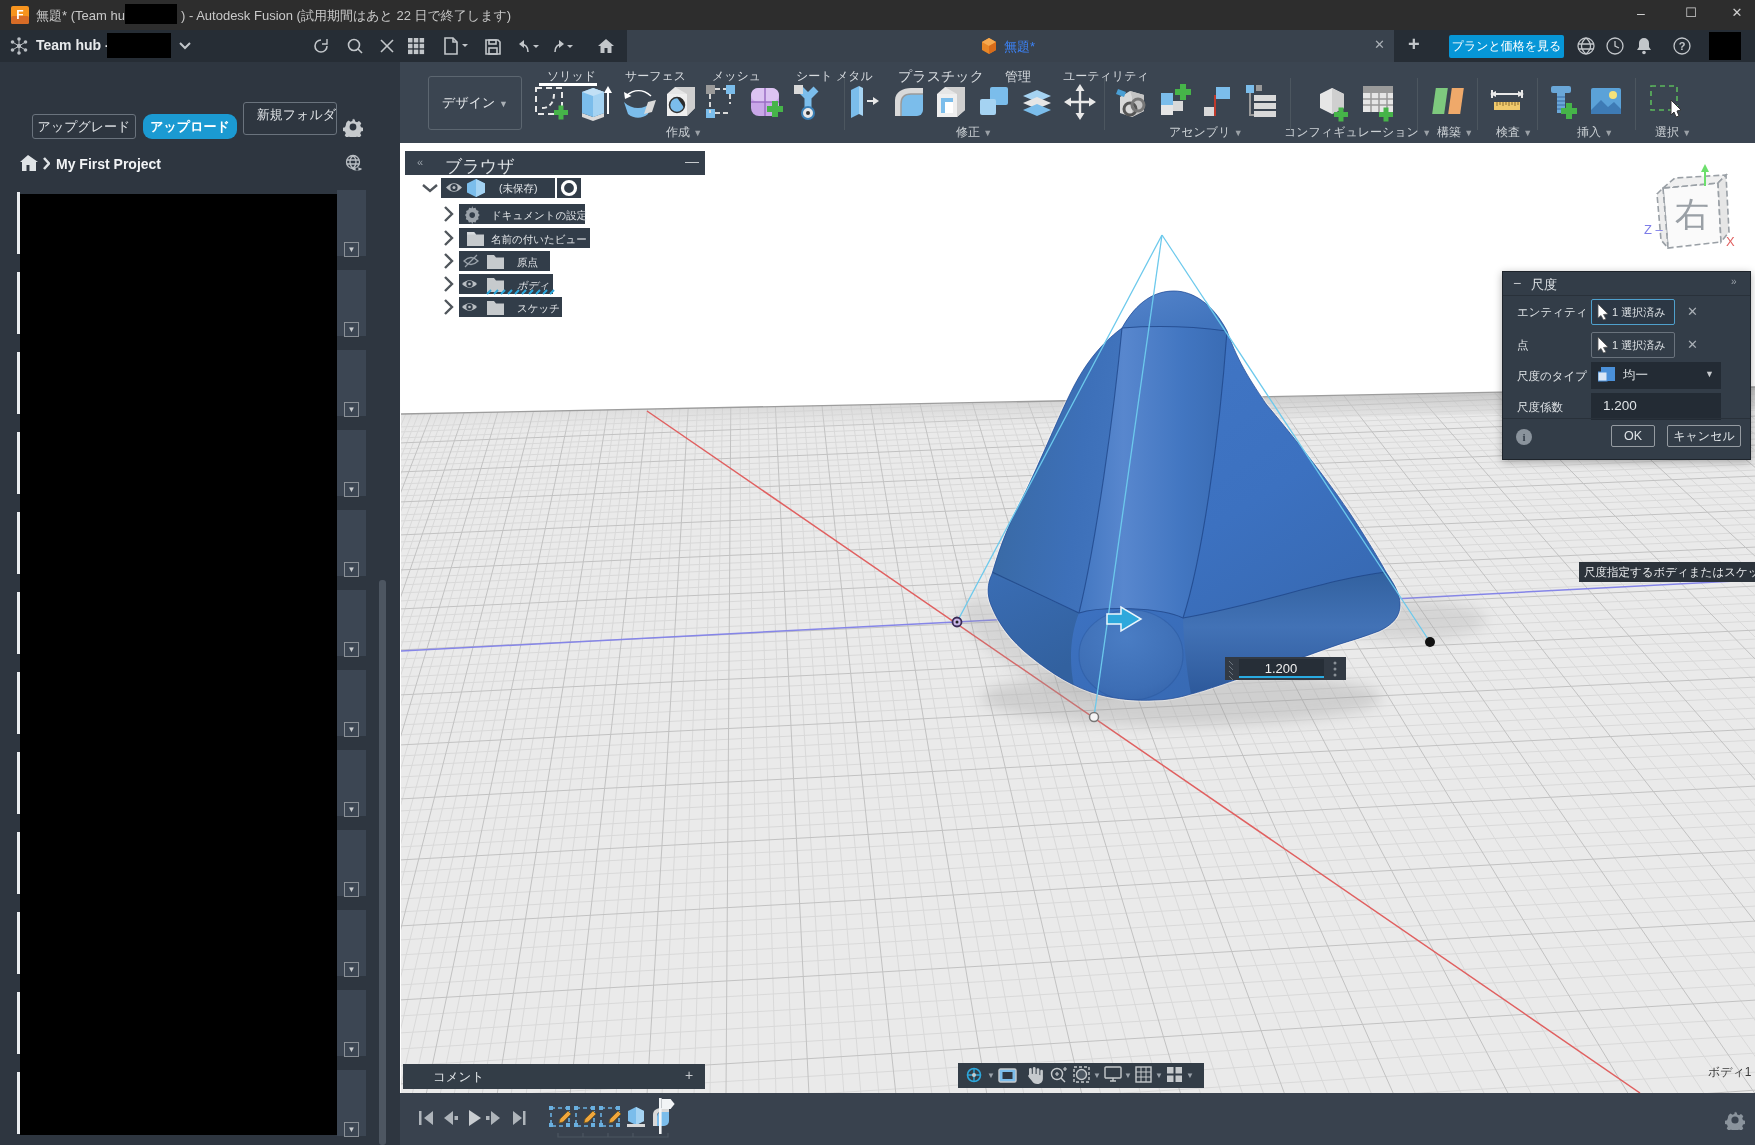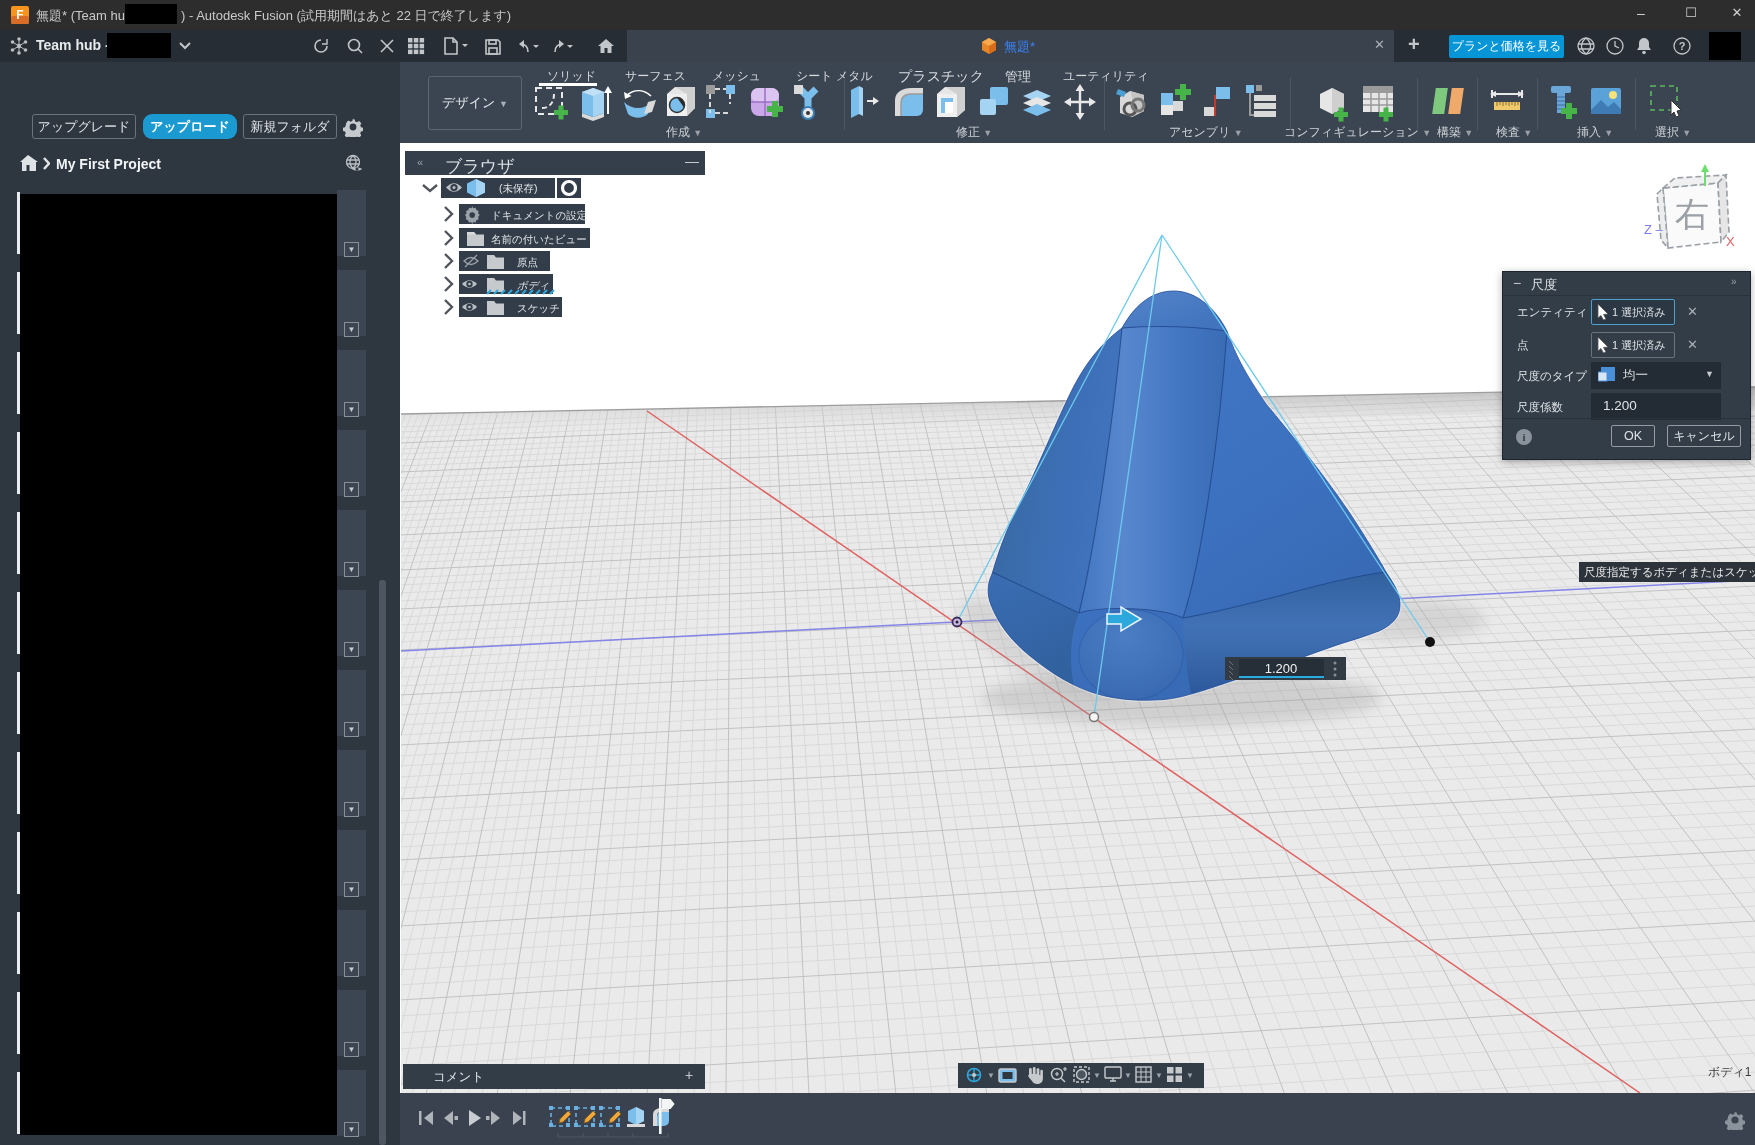--- a/index.html
+++ b/index.html
@@ -324,21 +324,21 @@
   <rect x="2" y="2" width="26" height="24" fill="none" stroke="#5cb85c" stroke-width="1.6" stroke-dasharray="5 4"></rect>
   <path d="M22 16l10 10-4 1 2 5-3 1-2-5-3 3z" fill="#fff" stroke="#333" stroke-width="1"></path>
  </g>
 </svg>
 
 </div>
 
 <div class="abs" style="left:0;top:62px;width:400px;height:1083px;background:#2e3640;overflow:hidden">
  <div class="abs" style="left:32px;top:52px;width:104px;height:25px;border:1px solid #6a737d;border-radius:3px;color:#e3e6e9;font-size:13px;text-align:center;line-height:23px">アップグレード</div>
  <div class="abs" style="left:143px;top:52px;width:94px;height:25px;background:#1b9ad2;border-radius:9px;color:#fff;font-size:13px;font-weight:bold;text-align:center;line-height:25px">アップロード</div>
- <div class="abs" style="left:243px;top:52px;width:94px;height:25px;border:1px solid #6a737d;border-radius:3px;color:#e3e6e9;font-size:13px;text-align:center;line-height:23px">新規フォルダ</div>
+ <div class="abs" style="left:243px;top:40px;width:94px;height:33px;border:1px solid #6a737d;border-radius:3px;color:#e3e6e9;font-size:13px;text-align:right;line-height:23px">新規フォルダ</div>
  <svg class="abs" style="left:343px;top:55px" width="20" height="20" viewBox="0 0 20 20">
       <g fill="#c6cacd">
         <path d="M10 2.2a8 8 0 0 1 1.7.2l.5 2 1.9.8 1.8-1.1a8 8 0 0 1 2.4 2.4l-1.1 1.8.8 1.9 2 .5a8 8 0 0 1 0 3.4l-2 .5-.8 1.9 1.1 1.8a8 8 0 0 1-2.4 2.4l-1.8-1.1-1.9.8-.5 2a8 8 0 0 1-3.4 0l-.5-2-1.9-.8-1.8 1.1a8 8 0 0 1-2.4-2.4l1.1-1.8-.8-1.9-2-.5a8 8 0 0 1 0-3.4l2-.5.8-1.9L3.2 6a8 8 0 0 1 2.4-2.4l1.8 1.1 1.9-.8.5-2a8 8 0 0 1 1.7-.2z"></path>
       </g>
       <circle cx="10" cy="10" r="3.4" fill="#2e3640"></circle>
     </svg>
  <svg class="abs" style="left:20px;top:93px" width="30" height="17" viewBox="0 0 30 17">
       <path d="M8 0L0 7h2v9h4.5v-6h3v6H16V7h2z" fill="#dfe3e6"></path>
       <path d="M24 3l5 5.5-5 5.5" fill="none" stroke="#dfe3e6" stroke-width="2.6"></path>
     </svg>

